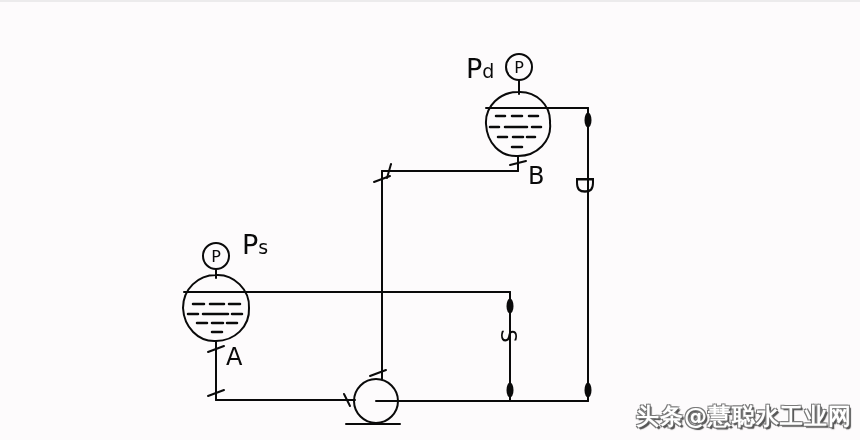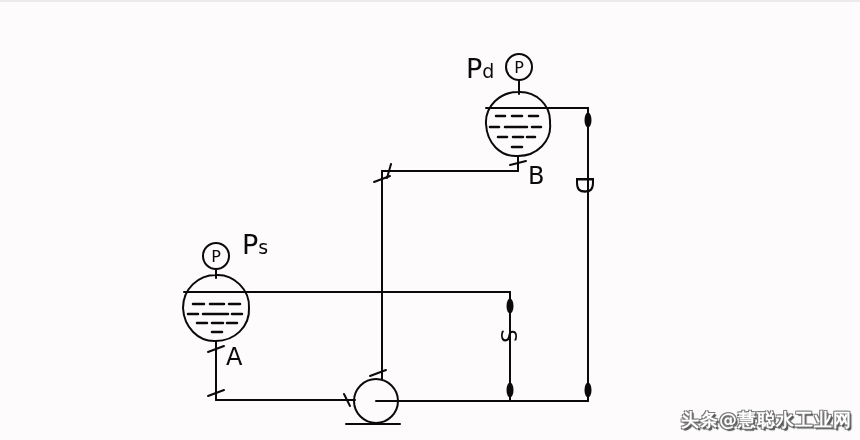--- a/index.html
+++ b/index.html
@@ -16,21 +16,21 @@
     background:#ecebec;
   }
   svg.schematic{position:absolute;top:0;left:0;}
   svg.schematic text{
     font-family:"DejaVu Sans","Liberation Sans",sans-serif;
     fill:var(--line,#000);
   }
   .watermark{
     position:absolute;
     right:8px;bottom:8px;
-    font-size:18px;
+    font-size:23px;
     font-weight:700;
     letter-spacing:1px;
     color:var(--watermark-fill,#ffffff);
     text-shadow:
       -1px -1px 0 #7a7a7a,
        1px -1px 0 #7a7a7a,
       -1px  1px 0 #7a7a7a,
        1px  1px 0 #5a5a5a,
        2px  2px 1px #4c4c4c;
     white-space:nowrap;

